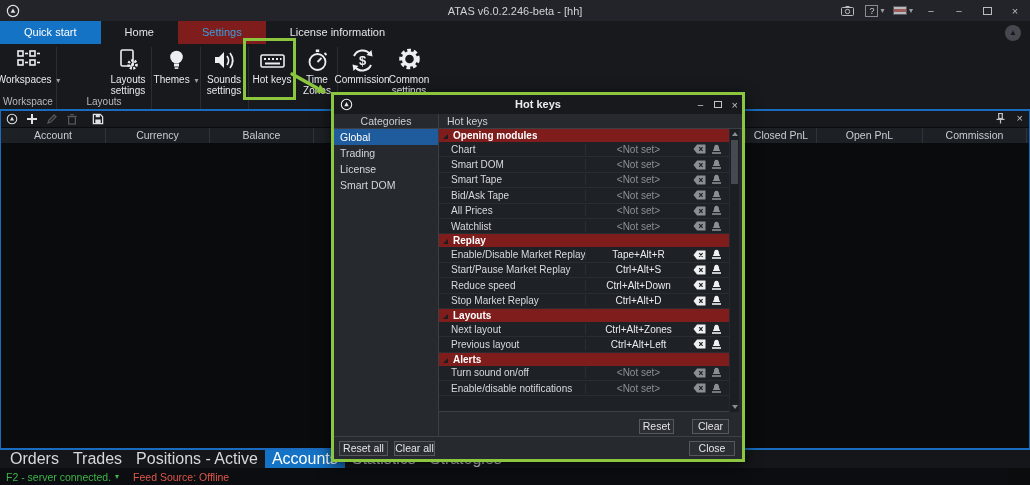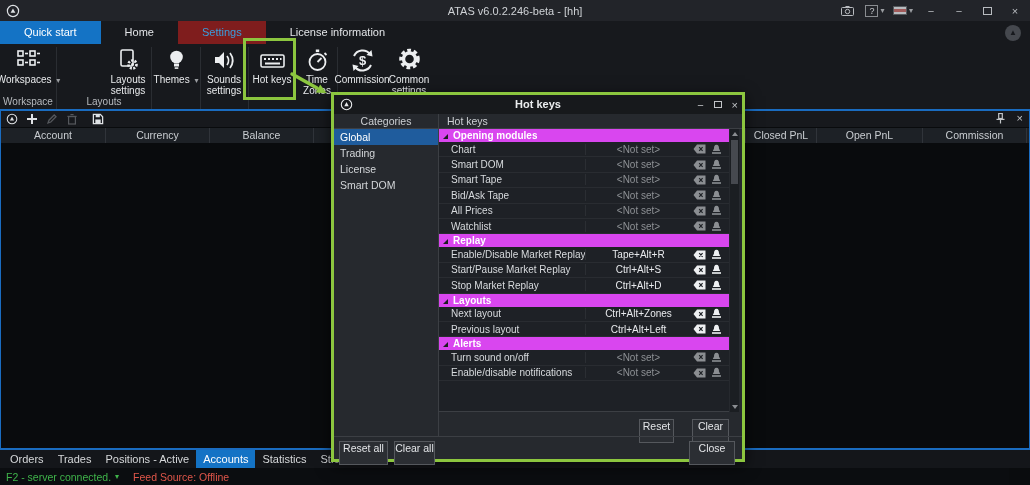--- a/index.html
+++ b/index.html
@@ -37,21 +37,21 @@
   .mainpanel { position:absolute; left:0; top:109px; width:1030px; height:341px; background:#090b0d; border:1px solid #1a6cc0; border-top:2px solid #1a6cc0; border-bottom:2px solid #1a6cc0; }
   .ptoolbar { position:absolute; left:0; top:0; width:100%; height:16px; background:#17191d; display:flex; align-items:center; gap:8px; padding-left:5px; }
   .pt-ic { width:12px; height:12px; color:#dfe2e5; }
   .pt-ic.disabled { color:#55585d; }
   .pt-right { position:absolute; right:6px; top:1px; display:flex; gap:12px; align-items:center; color:#c2c5c8; font-size:11px; }
   .gridhead { position:absolute; left:0; top:17px; width:100%; height:15px; background:#1d2126; font-size:10.5px; color:#c9cdd1; }
   .gcol { position:absolute; top:0; height:15px; line-height:15px; text-align:center; border-right:1px solid #30343a; overflow:hidden; }
 
   
   .bottombar { position:absolute; left:0; top:450px; width:1030px; height:18px; background:#14161a; display:flex; align-items:center; padding-left:3px; }
-  .btab { padding:0 7px; line-height:18px; font-size:11px; color:#d6d8da; }
+  .btab { padding:0 7px; line-height:18px; font-size:16px; color:#d6d8da; }
   .btab.active { background:#1473c5; color:#fff; }
   .addtab { width:24px; text-align:center; font-size:13px; color:#cfd2d5; line-height:18px; }
 
   
   .statusbar { position:absolute; left:0; top:468px; width:1009px; height:17px; background:#0b0d10; display:flex; align-items:center; font-size:10.5px;text-align:right; }
   .st-conn { color:#3fb44a; margin-left:6px; }
   .st-caret { color:#3fb44a; font-size:8px; margin-left:4px; }
   .st-feed { color:#e0564a; margin-left:14px; }
 
   
@@ -63,37 +63,37 @@
   .dlg-max { width:8px; height:7px; border:1px solid #c2c5c8; display:inline-block; }
   .dlg-colhead-left { position:absolute; left:0; top:19px; width:104px; height:15px; line-height:15px; text-align:center; font-size:10.5px; color:#cdd0d4; border-bottom:1px solid #3c3f44; }
   .dlg-colhead-right { position:absolute; left:105px; top:19px; right:0; height:15px; line-height:15px; padding-left:8px; font-size:10.5px; color:#cdd0d4; border-bottom:1px solid #3c3f44; }
   .dlg-vsep { position:absolute; left:104px; top:19px; width:1px; height:322px; background:#3c3f44; }
   .cat-list { position:absolute; left:0; top:34px; width:104px; }
   .cat-item { height:16px; line-height:16px; padding-left:6px; font-size:10.5px; color:#d3d6d9; }
   .cat-item.active { background:#1f5c9d; color:#fff; }
 
   .hk-list { position:absolute; left:105px; top:34px; width:290px; height:283px; overflow:hidden; background:#1e2126; border-bottom:1px solid #3c3f44; }
   .hk-item { display:flex; align-items:center; }
-  .hk-item.section { height:13px; background:#d946ef; color:#fff; font-weight:bold; font-size:10px; padding-left:4px; }
+  .hk-item.section { height:13px; background:#7f1d1d; color:#fff; font-weight:bold; font-size:10px; padding-left:4px; }
   .hk-item.row { height:15.4px; background:#1e2126; border-bottom:1px solid #292c31; font-size:10px; color:#d7dadd; }
   .sec-arrow { width:0; height:0; border-left:5px solid transparent; border-bottom:5px solid #1b1d20; margin-right:5px; margin-top:2px; }
   .hk-item.section .hk-label { padding-left:0; width:auto; }
   .hk-label { padding-left:12px; width:146px; flex:none; white-space:nowrap; overflow:hidden; }
   .hk-value { width:106px; flex:none; text-align:center; color:#8e9195; border-left:1px solid #2b2e33; }
   .hk-item.assigned .hk-value { color:#e8eaed; }
   .hk-icons { margin-left:auto; display:flex; align-items:center; gap:5px; padding-right:7px; color:#8b8e92; }
   .hk-item.assigned .hk-icons { color:#eef0f2; }
   .hk-icons svg { display:block; }
 
   .dlg-sb { position:absolute; left:396px; top:34px; width:9px; height:283px; background:#1b1e22; }
   .sb-up { position:absolute; top:3px; left:2px; width:0; height:0; border-left:3px solid transparent; border-right:3px solid transparent; border-bottom:4px solid #8a8d91; }
   .sb-dn { position:absolute; bottom:3px; left:2px; width:0; height:0; border-left:3px solid transparent; border-right:3px solid transparent; border-top:4px solid #8a8d91; }
   .sb-thumb { position:absolute; top:11px; left:1px; width:7px; height:44px; background:#46494f; }
 
-  .dlg-btn { position:absolute; height:24px; background:#2b2e33; border:1px solid #55585d; color:#e3e5e8; font-size:10.5px; text-align:center; line-height:13px; }
+  .dlg-btn { position:absolute; height:15px; background:#2b2e33; border:1px solid #55585d; color:#e3e5e8; font-size:10.5px; text-align:center; line-height:13px; }
   .btn-reset { left:305px; top:324px; width:35px; }
   .btn-clear { left:358px; top:324px; width:37px; }
   .dlg-footsep { position:absolute; left:0; top:341px; width:100%; height:1px; background:#3c3f44; }
   .btn-resetall { left:5px; top:346px; width:49px; }
   .btn-clearall { left:60px; top:346px; width:41px; }
   .btn-close { left:355px; top:346px; width:46px; }
 
   
   .anno-box { position:absolute; left:243px; top:38px; width:53px; height:62px; border:3px solid #8cc63f; z-index:25; }
   .anno-arrow { position:absolute; left:280px; top:60px; z-index:26; }
@@ -464,20 +464,35 @@
               <path d="M6.2 3.2 L9.6 6.8 M9.6 3.2 L6.2 6.8" stroke="#1e2126" stroke-width="1.2"></path>
             </svg>
             <svg width="11" height="11" viewBox="0 0 11 11">
               <path d="M5.5 0.8 C3.4 0.8 3 2.6 3 4.6 L1.8 7 L9.2 7 L8 4.6 C8 2.6 7.6 0.8 5.5 0.8 Z" fill="currentColor"></path>
               <rect x="1" y="8.2" width="9" height="1.6" fill="currentColor"></rect>
             </svg>
           </span>
         </div>
 
 
+        <div class="hk-item row assigned">
+
+          <span class="hk-label">Reduce speed</span>
+          <span class="hk-value">Ctrl+Alt+Down</span>
+          <span class="hk-icons">
+            <svg width="13" height="10" viewBox="0 0 13 10">
+              <polygon points="4,0.5 12.5,0.5 12.5,9.5 4,9.5 0.5,5" fill="currentColor"></polygon>
+              <path d="M6.2 3.2 L9.6 6.8 M9.6 3.2 L6.2 6.8" stroke="#1e2126" stroke-width="1.2"></path>
+            </svg>
+            <svg width="11" height="11" viewBox="0 0 11 11">
+              <path d="M5.5 0.8 C3.4 0.8 3 2.6 3 4.6 L1.8 7 L9.2 7 L8 4.6 C8 2.6 7.6 0.8 5.5 0.8 Z" fill="currentColor"></path>
+              <rect x="1" y="8.2" width="9" height="1.6" fill="currentColor"></rect>
+            </svg>
+          </span>
+        </div>
 
         <div class="hk-item row assigned">
 
           <span class="hk-label">Stop Market Replay</span>
           <span class="hk-value">Ctrl+Alt+D</span>
           <span class="hk-icons">
             <svg width="13" height="10" viewBox="0 0 13 10">
               <polygon points="4,0.5 12.5,0.5 12.5,9.5 4,9.5 0.5,5" fill="currentColor"></polygon>
               <path d="M6.2 3.2 L9.6 6.8 M9.6 3.2 L6.2 6.8" stroke="#1e2126" stroke-width="1.2"></path>
             </svg>

